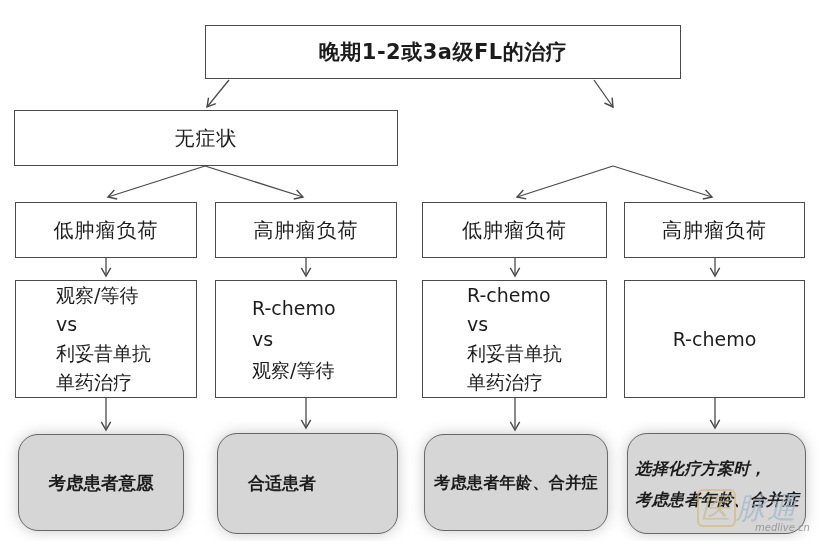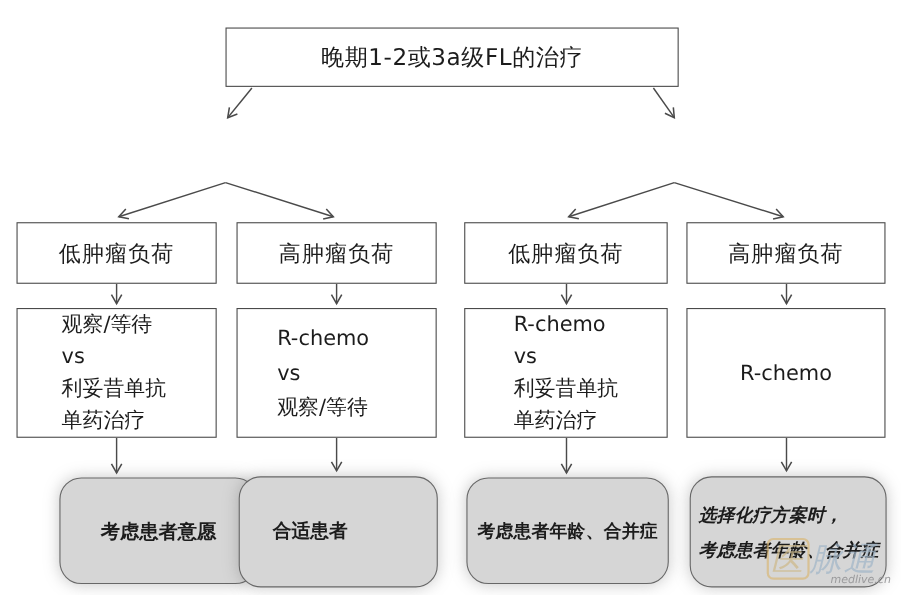--- a/index.html
+++ b/index.html
@@ -58,24 +58,27 @@
       <line x1="306" y1="258" x2="306" y2="276" marker-end="url(#arrow)"></line>
       <line x1="515" y1="258" x2="515" y2="276" marker-end="url(#arrow)"></line>
       <line x1="715" y1="258" x2="715" y2="276" marker-end="url(#arrow)"></line>
       <line x1="106" y1="398" x2="106" y2="430" marker-end="url(#arrow)"></line>
       <line x1="306" y1="398" x2="306" y2="428" marker-end="url(#arrow)"></line>
       <line x1="515" y1="398" x2="515" y2="430" marker-end="url(#arrow)"></line>
       <line x1="715" y1="398" x2="715" y2="428" marker-end="url(#arrow)"></line>
     </g>
   </svg>
 
-  <div class="node center" style="left:205px;top:25px;width:412px;height:54px;">
+  <div class="node center" style="left:205px;top:25px;width:476px;height:54px;font-weight:bold;">
     <div class="root-label">晚期1-2或3a级FL的治疗</div>
   </div>
 
+  <div class="node center" style="left:14px;top:110px;width:384px;height:56px;">
+    <div class="label">无症状</div>
+  </div>
 
   <div class="node center" style="left:15px;top:202px;width:182px;height:56px;">
     <div class="label">低肿瘤负荷</div>
   </div>
   <div class="node center" style="left:215px;top:202px;width:182px;height:56px;">
     <div class="label">高肿瘤负荷</div>
   </div>
   <div class="node center" style="left:422px;top:202px;width:185px;height:56px;">
     <div class="label">低肿瘤负荷</div>
   </div>
@@ -97,21 +100,21 @@
   <div class="node treat pad-44" style="left:422px;top:280px;width:185px;height:118px;">
     <div class="line">R-chemo</div>
     <div class="line">vs</div>
     <div class="line">利妥昔单抗</div>
     <div class="line">单药治疗</div>
   </div>
   <div class="node treat center" style="left:624px;top:280px;width:181px;height:118px;">
     <div class="line">R-chemo</div>
   </div>
 
-  <div class="rounded center rec-lg" style="left:18px;top:434px;width:180px;height:97px;margin-left:36px;">
+  <div class="rounded center rec-lg" style="left:18px;top:434px;width:166px;height:97px;">
     <div>考虑患者意愿</div>
   </div>
   <div class="rounded rec-md" style="left:217px;top:433px;width:181px;height:101px;gap:42px;">
     <div>合适患者</div>
   </div>
   <div class="rounded center rec-sm" style="left:424px;top:434px;width:184px;height:97px;">
     <div>考虑患者年龄、合并症</div>
   </div>
   <div class="rounded rec-sm2" style="left:627px;top:433px;width:179px;height:101px;">
     <div>选择化疗方案时，</div>

